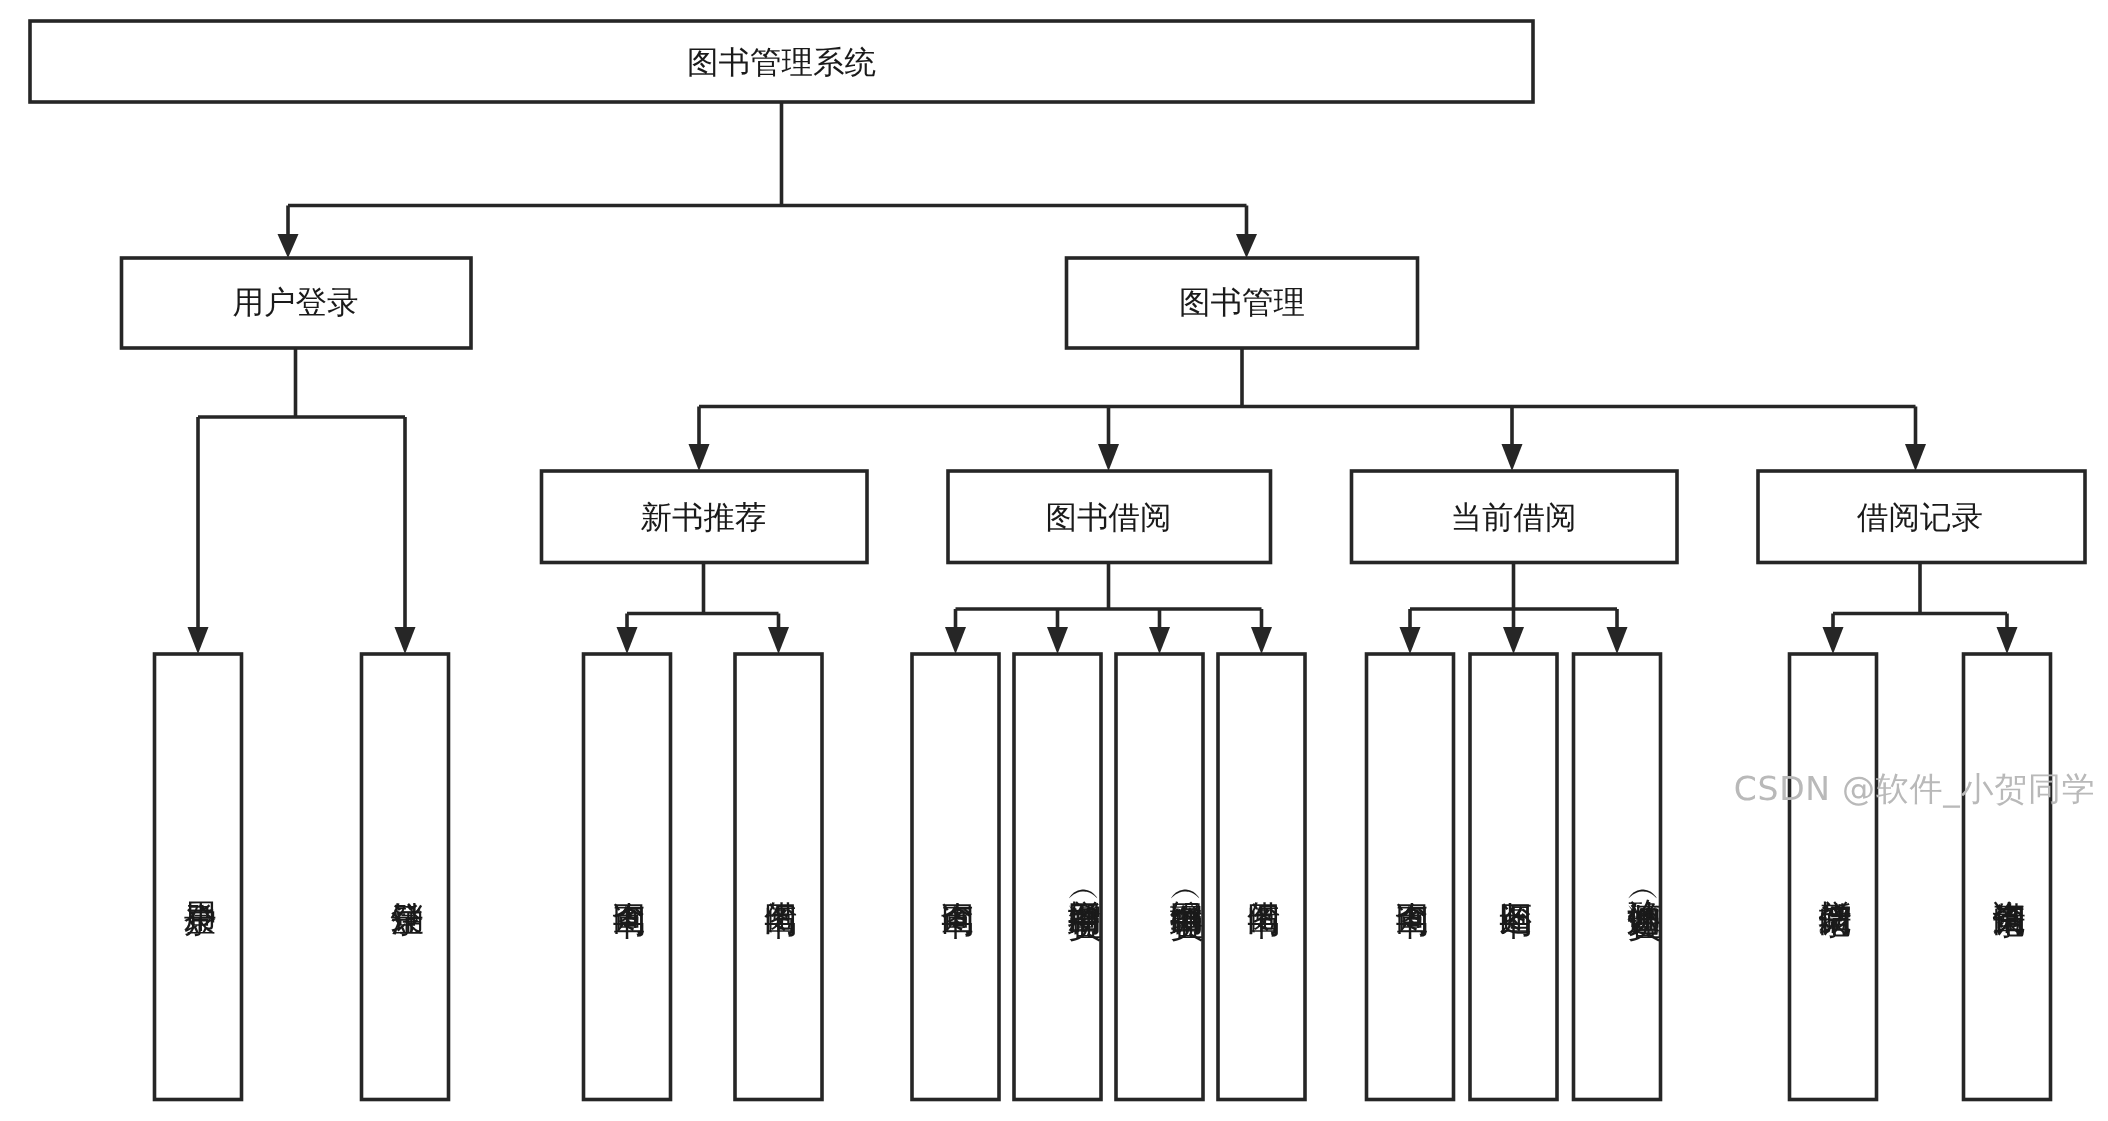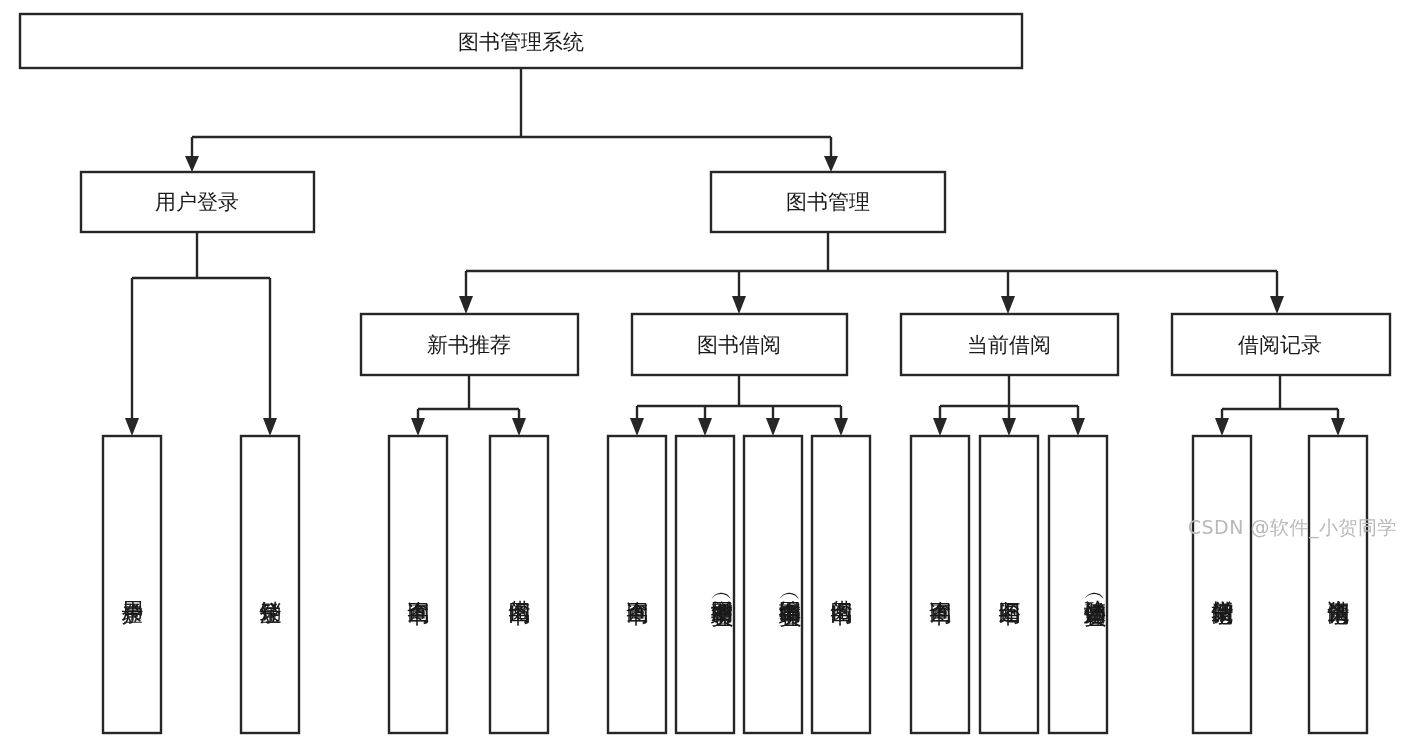--- a/index.html
+++ b/index.html
@@ -67,21 +67,21 @@
     align-items: center;
     justify-content: center;
     letter-spacing: 1px;
     pointer-events: none;
   }
   .watermark {
     position: absolute;
     right: 8px;
     bottom: 6px;
     font-family: "DejaVu Sans", "Liberation Sans", sans-serif;
-    font-size: 19px;
+    font-size: 22px;
     color: #b9b9b9;
     white-space: nowrap;
     letter-spacing: 0.5px;
   }
 </style>
 </head>
 <body>
 
 <div id="diagram-root">
 

